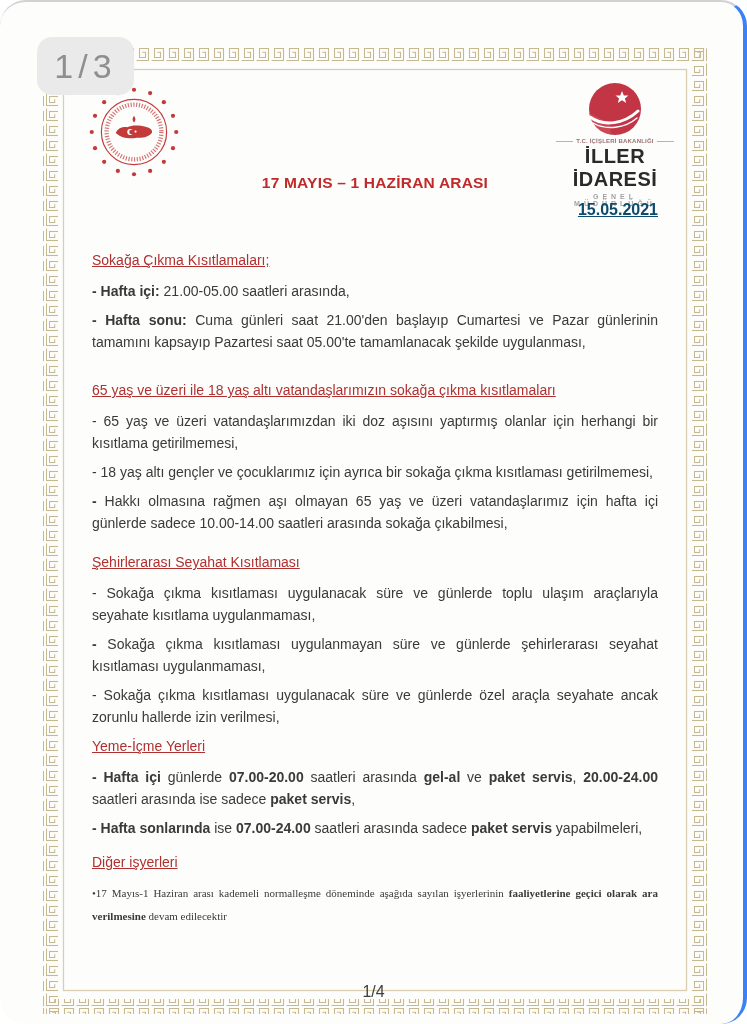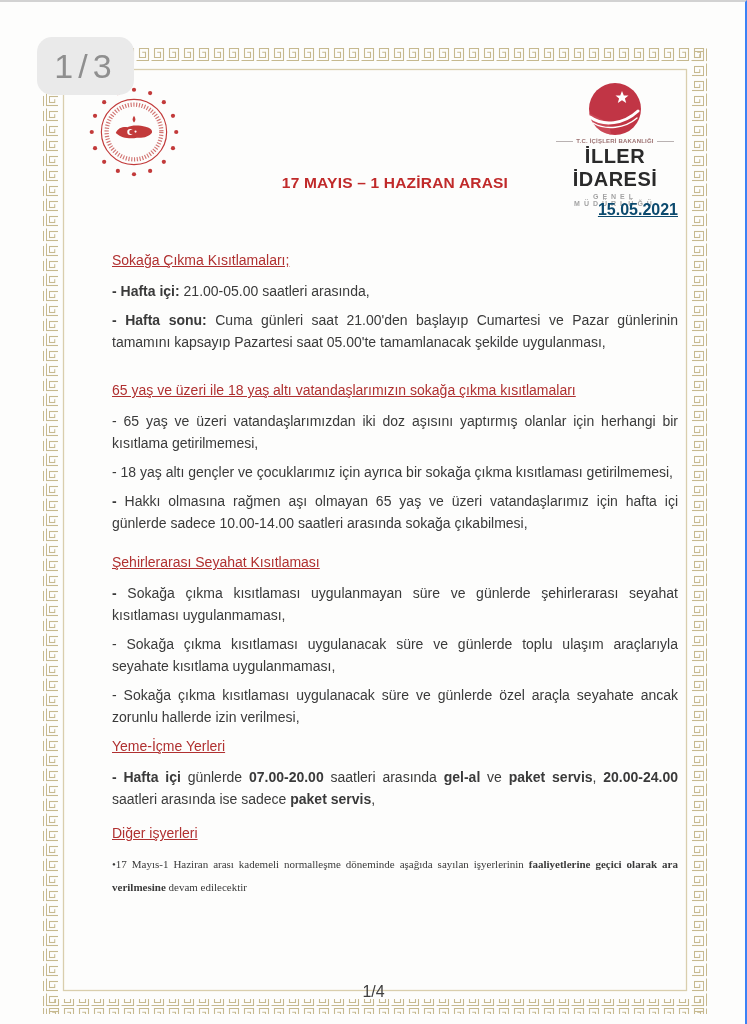--- a/index.html
+++ b/index.html
@@ -3,21 +3,22 @@
 <meta charset="utf-8">
 <style>
   * { margin:0; padding:0; box-sizing:border-box; }
   html,body { background:#fff; }
   body { font-family:"Liberation Sans", sans-serif; }
 
   .page {
     position:relative; width:747px; height:1024px;
     background:#fdfdfc; overflow:hidden;
     border-top:2px solid #d2d2d2;
-    border-right:2px solid #3b82f6;
+    border-right:4px solid #3b82f6;
+    border-radius:26px;
   }
 
   
   .border-frame { position:absolute; left:0; top:0; z-index:1; pointer-events:none; }
 
   
   .page-badge {
     position:absolute; left:37px; top:35px; width:97px; height:58px;
     background:#eaeaea; border-radius:15px; z-index:5;
     display:flex; align-items:center; justify-content:center;
@@ -40,21 +41,21 @@
   }
   .logo-ministry::before, .logo-ministry::after {
     content:""; flex:1; border-top:1px solid #b9b2b2; height:0;
   }
   .logo-name { color:#2a2a2a; font-size:20px; font-weight:800; letter-spacing:.5px; margin-top:1px; }
   .logo-sub  { color:#a3a3a3; font-size:7px; font-weight:700; letter-spacing:4px; margin-top:2px; }
 
   
   .content {
     position:absolute; left:92px; top:0; width:566px; z-index:2;
-    color:#3a3a3a; font-size:14px; line-height:22px;margin-left:20px;
+    color:#3a3a3a; font-size:14px; line-height:22px;
   }
   .doc-title {
     margin-top:170px; text-align:center;
     color:#c02a2a; font-weight:700; font-size:15.5px; line-height:21px; letter-spacing:.2px;
   }
   .doc-date {
     margin-top:6px; text-align:right; font-weight:700; font-size:16px;
     text-decoration:underline; color:#0c4a6e;
   }
   .section-header {
@@ -156,27 +157,28 @@
           <p class="item"><b>- Hafta sonu:</b><span> Cuma günleri saat 21.00'den başlayıp Cumartesi ve Pazar günlerinin tamamını kapsayıp Pazartesi saat 05.00'te tamamlanacak şekilde uygulanması,</span></p>
         </div>
         <div class="section section-1">
           <div class="section-header">65 yaş ve üzeri ile 18 yaş altı vatandaşlarımızın sokağa çıkma kısıtlamaları</div>
           <p class="item"><span>- 65 yaş ve üzeri vatandaşlarımızdan iki doz aşısını yaptırmış olanlar için herhangi bir kısıtlama getirilmemesi,</span></p>
           <p class="item"><span>- 18 yaş altı gençler ve çocuklarımız için ayrıca bir sokağa çıkma kısıtlaması getirilmemesi,</span></p>
           <p class="item"><b>-</b><span> Hakkı olmasına rağmen aşı olmayan 65 yaş ve üzeri vatandaşlarımız için hafta içi günlerde sadece 10.00-14.00 saatleri arasında sokağa çıkabilmesi,</span></p>
         </div>
         <div class="section section-2">
           <div class="section-header">Şehirlerarası Seyahat Kısıtlaması</div>
+          <p class="item"><span>- Sokağa çıkma kısıtlaması uygulanacak süre ve günlerde toplu ulaşım araçlarıyla seyahate kısıtlama uygulanmaması,</span></p>
           <p class="item"><b>-</b><span>  Sokağa çıkma kısıtlaması uygulanmayan süre ve günlerde şehirlerarası seyahat kısıtlaması uygulanmaması,</span></p>
-          <p class="item"><span>- Sokağa çıkma kısıtlaması uygulanacak süre ve günlerde toplu ulaşım araçlarıyla seyahate kısıtlama uygulanmaması,</span></p>
           <p class="item"><span>- Sokağa çıkma kısıtlaması uygulanacak süre ve günlerde özel araçla seyahate ancak zorunlu hallerde izin verilmesi,</span></p>
         </div>
         <div class="section section-3">
           <div class="section-header">Yeme-İçme Yerleri</div>
           <p class="item"><b>- Hafta içi</b><span> günlerde </span><b>07.00-20.00</b><span> saatleri arasında </span><b>gel-al</b><span> ve </span><b>paket servis</b><span>, </span><b>20.00-24.00</b><span> saatleri arasında ise sadece </span><b>paket servis</b><span>,</span></p>
+          <p class="item"><b>- Hafta sonlarında</b><span> ise </span><b>07.00-24.00</b><span> saatleri arasında sadece </span><b>paket servis</b><span> yapabilmeleri,</span></p>
         </div>
         <div class="section section-4">
           <div class="section-header">Diğer işyerleri</div>
           <p class="item serif"><span>•17 Mayıs-1 Haziran arası kademeli normalleşme döneminde aşağıda sayılan işyerlerinin </span><b>faaliyetlerine geçici olarak ara verilmesine</b><span> devam edilecektir</span></p>
         </div>
       </div>
   </div>
 
   <div class="footer-page">1/4</div>
 

